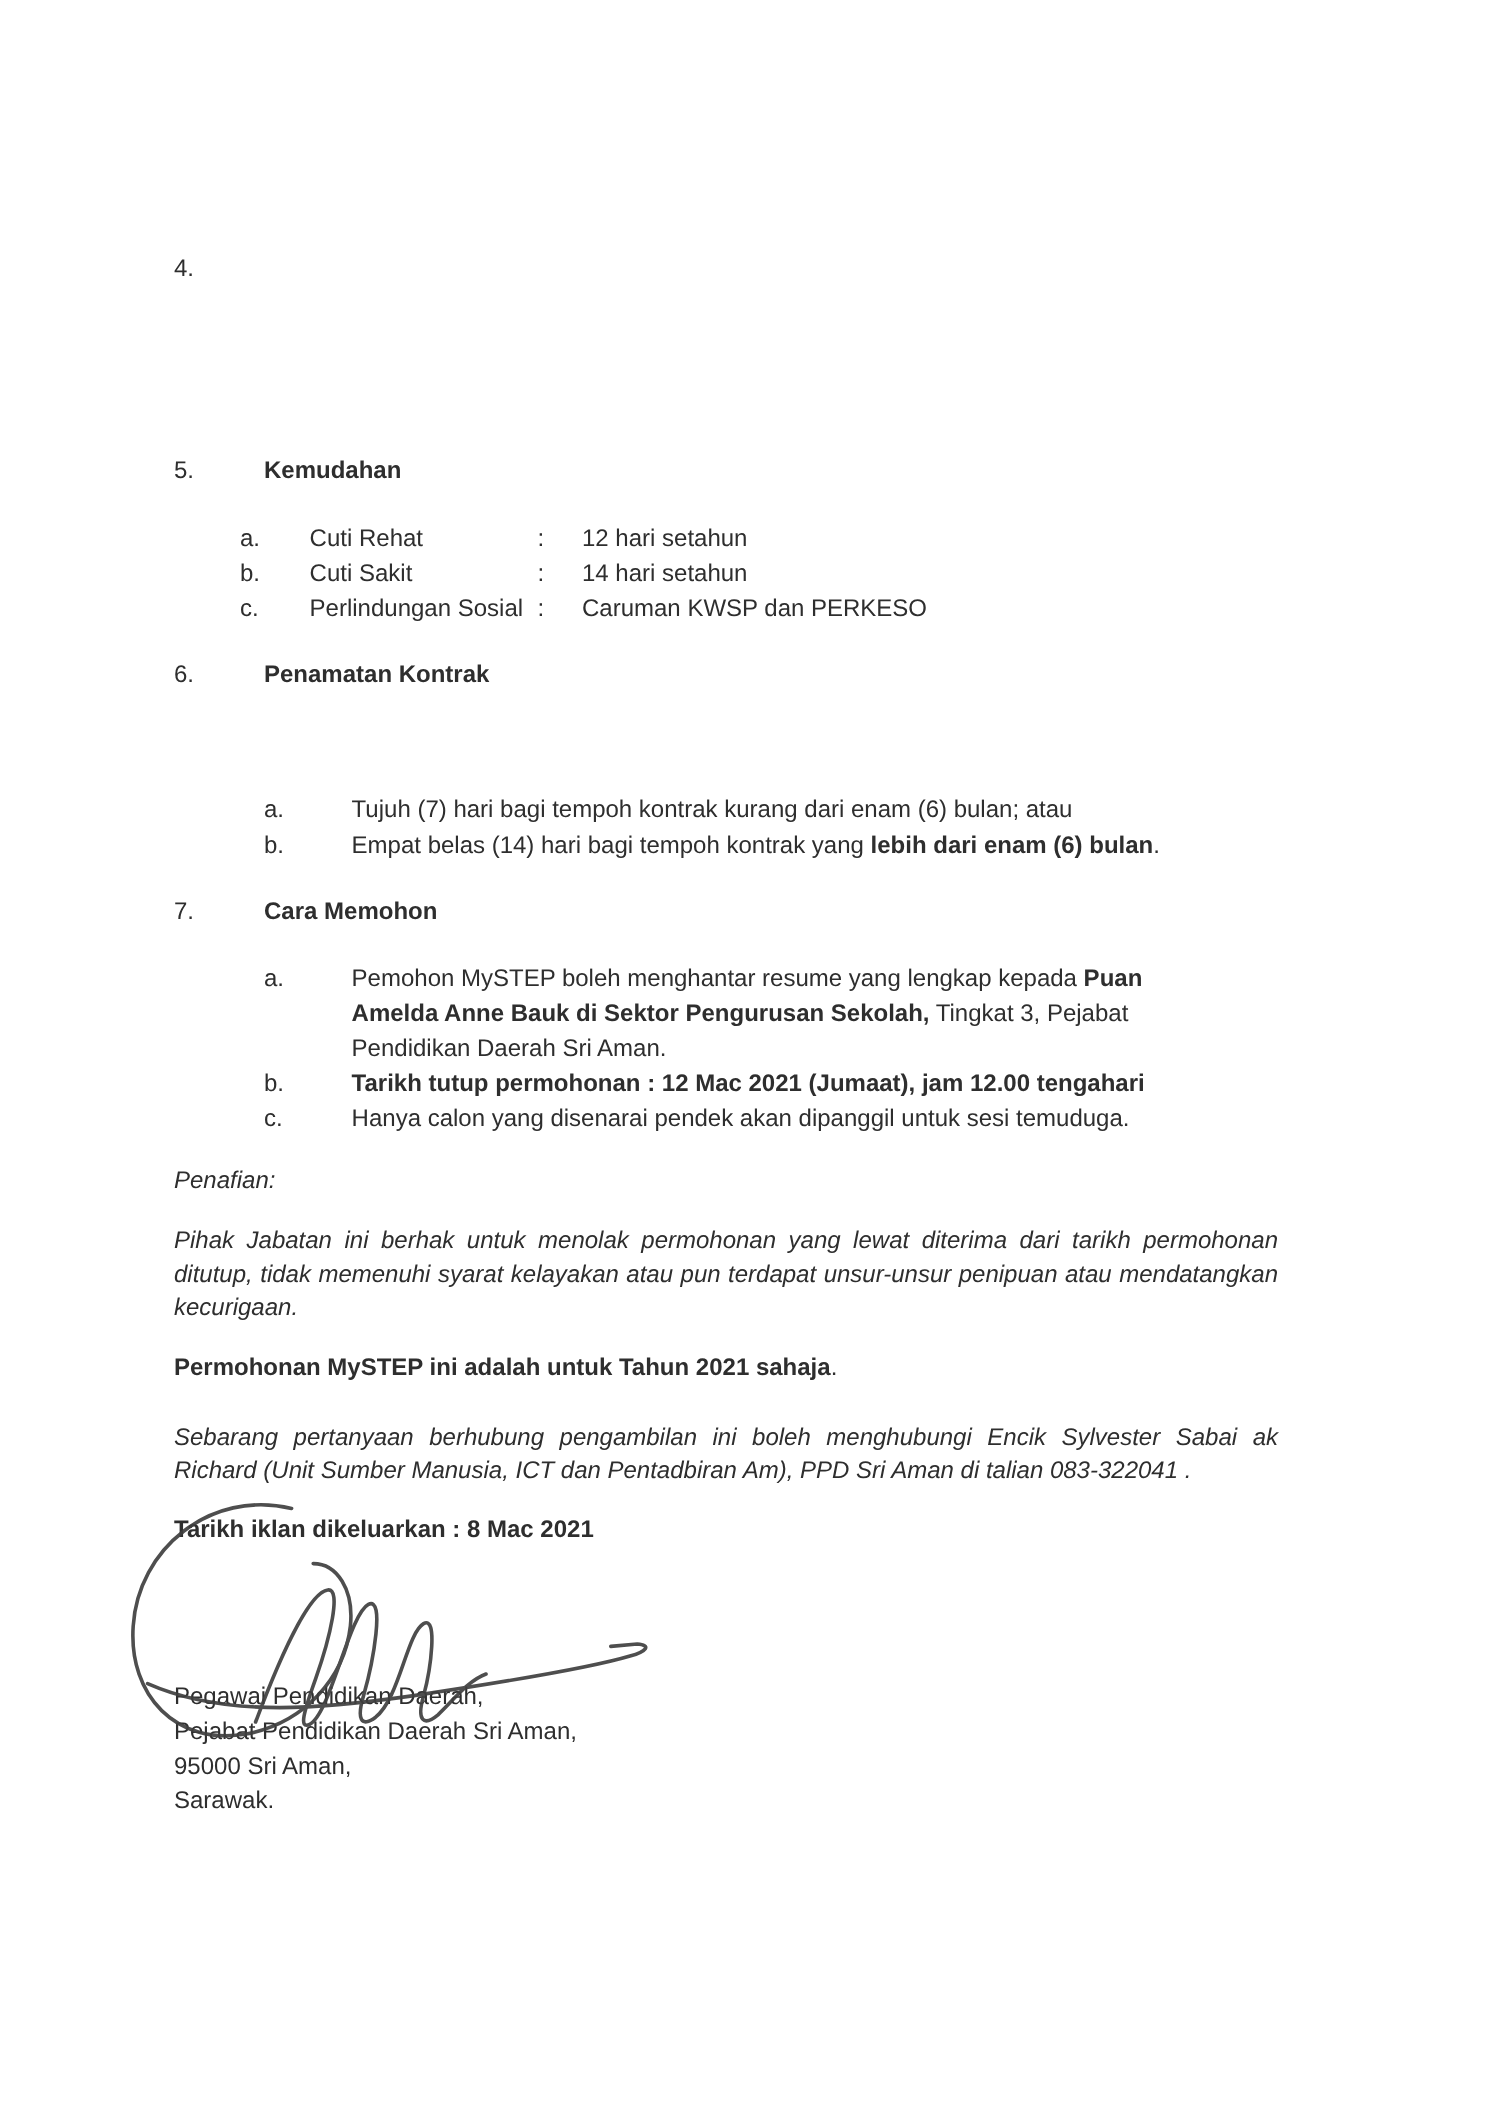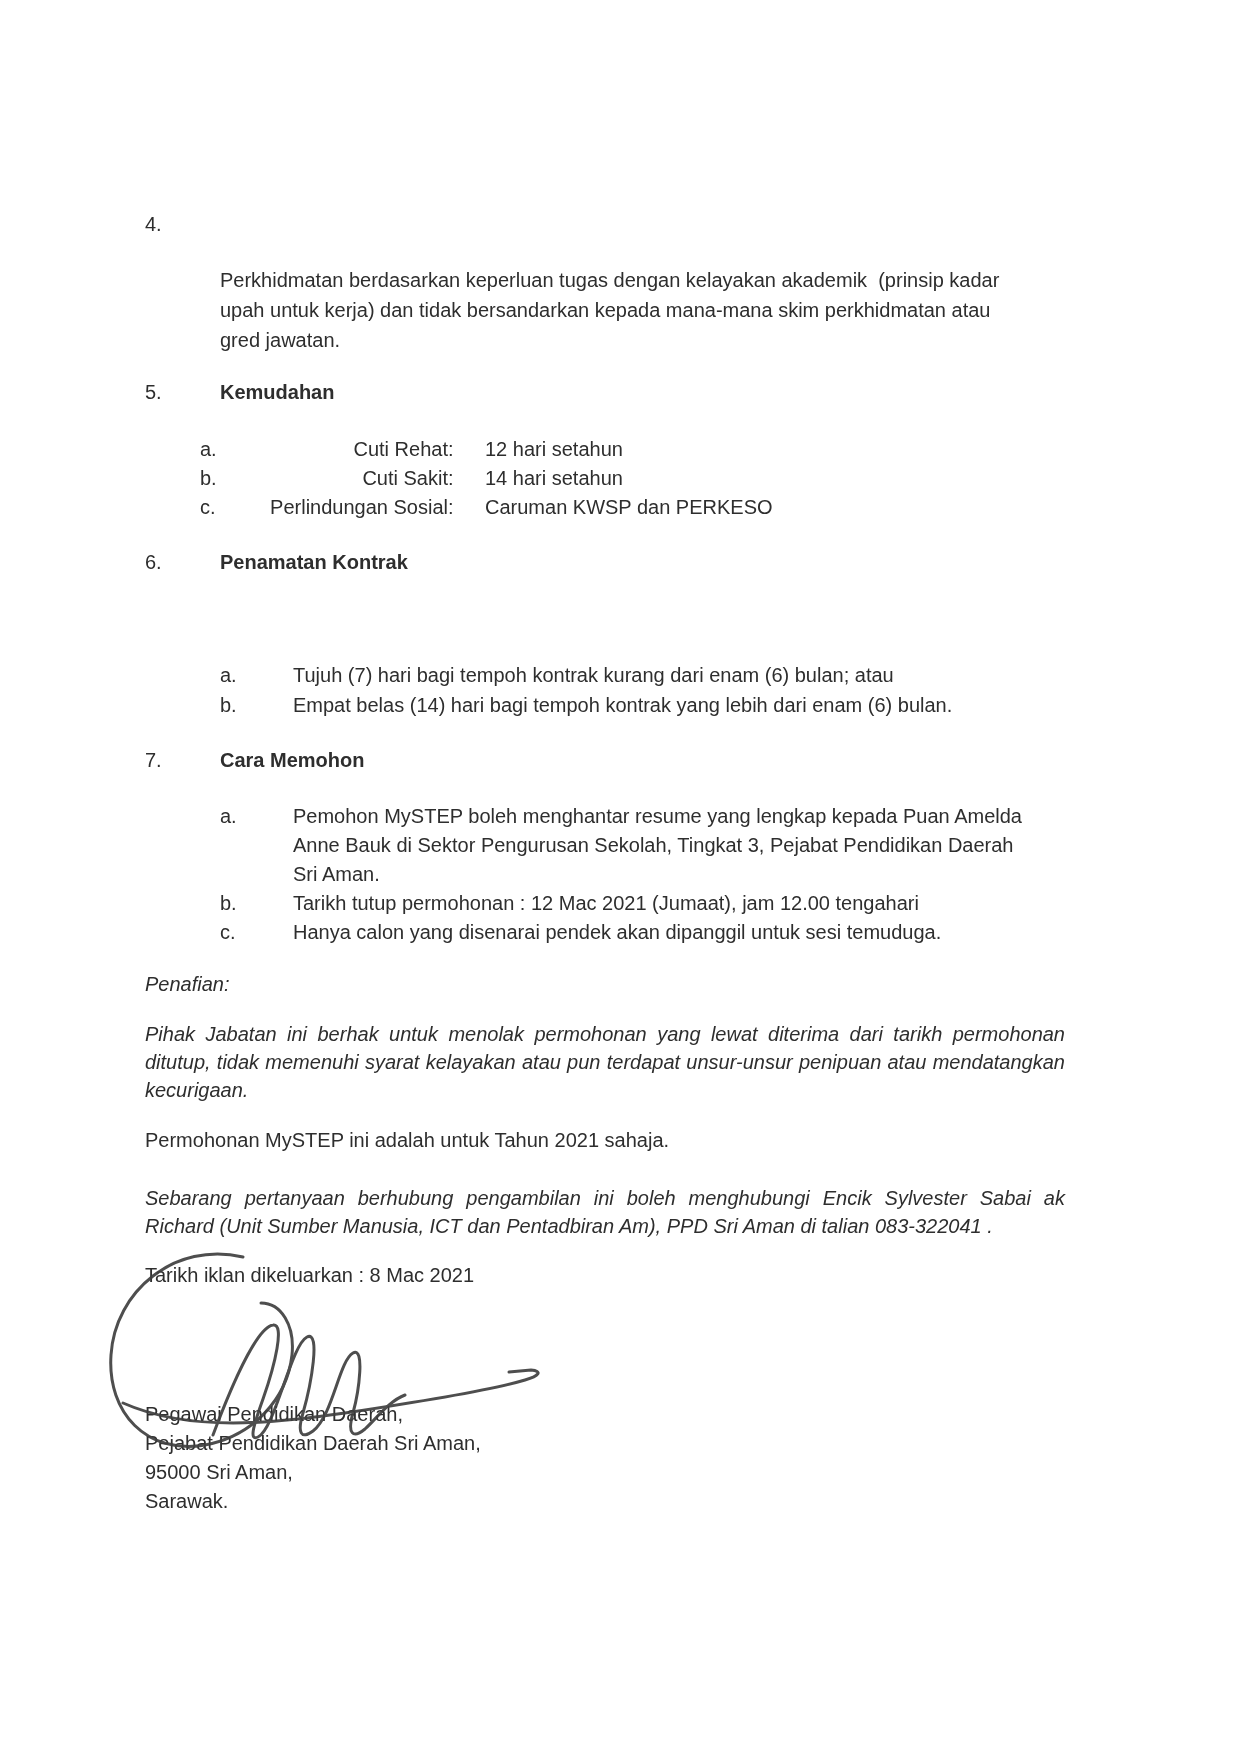--- a/index.html
+++ b/index.html
@@ -7,54 +7,53 @@
     position: relative;
     width: 1241px;
     height: 1755px;
     background: #ffffff;
     font-family: "Liberation Sans", sans-serif;
     font-size: 20px;
     color: #2e2e2e;
     overflow: hidden;
   }
   .abs { position: absolute; }
-  .b { font-weight: normal; }
+  .b { font-weight: bold; }
   .i { font-style: italic; }
   
   .sec-row { left: 145px; display: flex; line-height: 30px; }
   .sec-num { width: 75px; flex: 0 0 75px; }
   .sec-title { font-weight: bold; }
   
   .sec-para { left: 220px; width: 800px; line-height: 30px; white-space: pre-wrap; }
   
   .fac-rows { left: 200px; line-height: 29px; }
   .fac-row { display: flex; }
   .fac-letter { width: 58px; flex: 0 0 58px; }
-  .fac-label { width: 190px; flex: 0 0 190px; text-align: right; }
+  .fac-label { width: 190px; flex: 0 0 190px; }
   .fac-colon { width: 37px; flex: 0 0 37px; }
   
   .list { left: 220px; line-height: 29px; }
   .list-item { display: flex; }
   .li-letter { width: 73px; flex: 0 0 73px; }
   .li-text { width: 730px; }
   
   .fw { left: 145px; width: 920px; line-height: 28px; }
   .just { text-align: justify; }
   .sig-svg { left: 95px; top: 1243px; width: 475px; height: 225px; z-index: 3; pointer-events: none; }
   .footer-line { line-height: 29px; }
 </style>
 </head>
 <body>
 
 <div class="page">
 
   <div class="abs sec-row" style="top:209px">
     <span class="sec-num">4.</span>
   </div>
-  <div class="abs sec-para" style="top:265px">Perkhidmatan berdasarkan keperluan tugas dengan kelayakan akademik  (prinsip kadar   upah untuk kerja) dan tidak bersandarkan kepada mana-mana skim perkhidmatan atau gred jawatan.</div>
 
   <div class="abs sec-row" style="top:377px">
     <span class="sec-num">5.</span>
     <span class="sec-title">Kemudahan</span>
   </div>
   <div class="abs fac-rows" style="top:435px">
     <div class="fac-row">
       <span class="fac-letter">a.</span>
       <span class="fac-label">Cuti Rehat</span>
       <span class="fac-colon">:</span>

